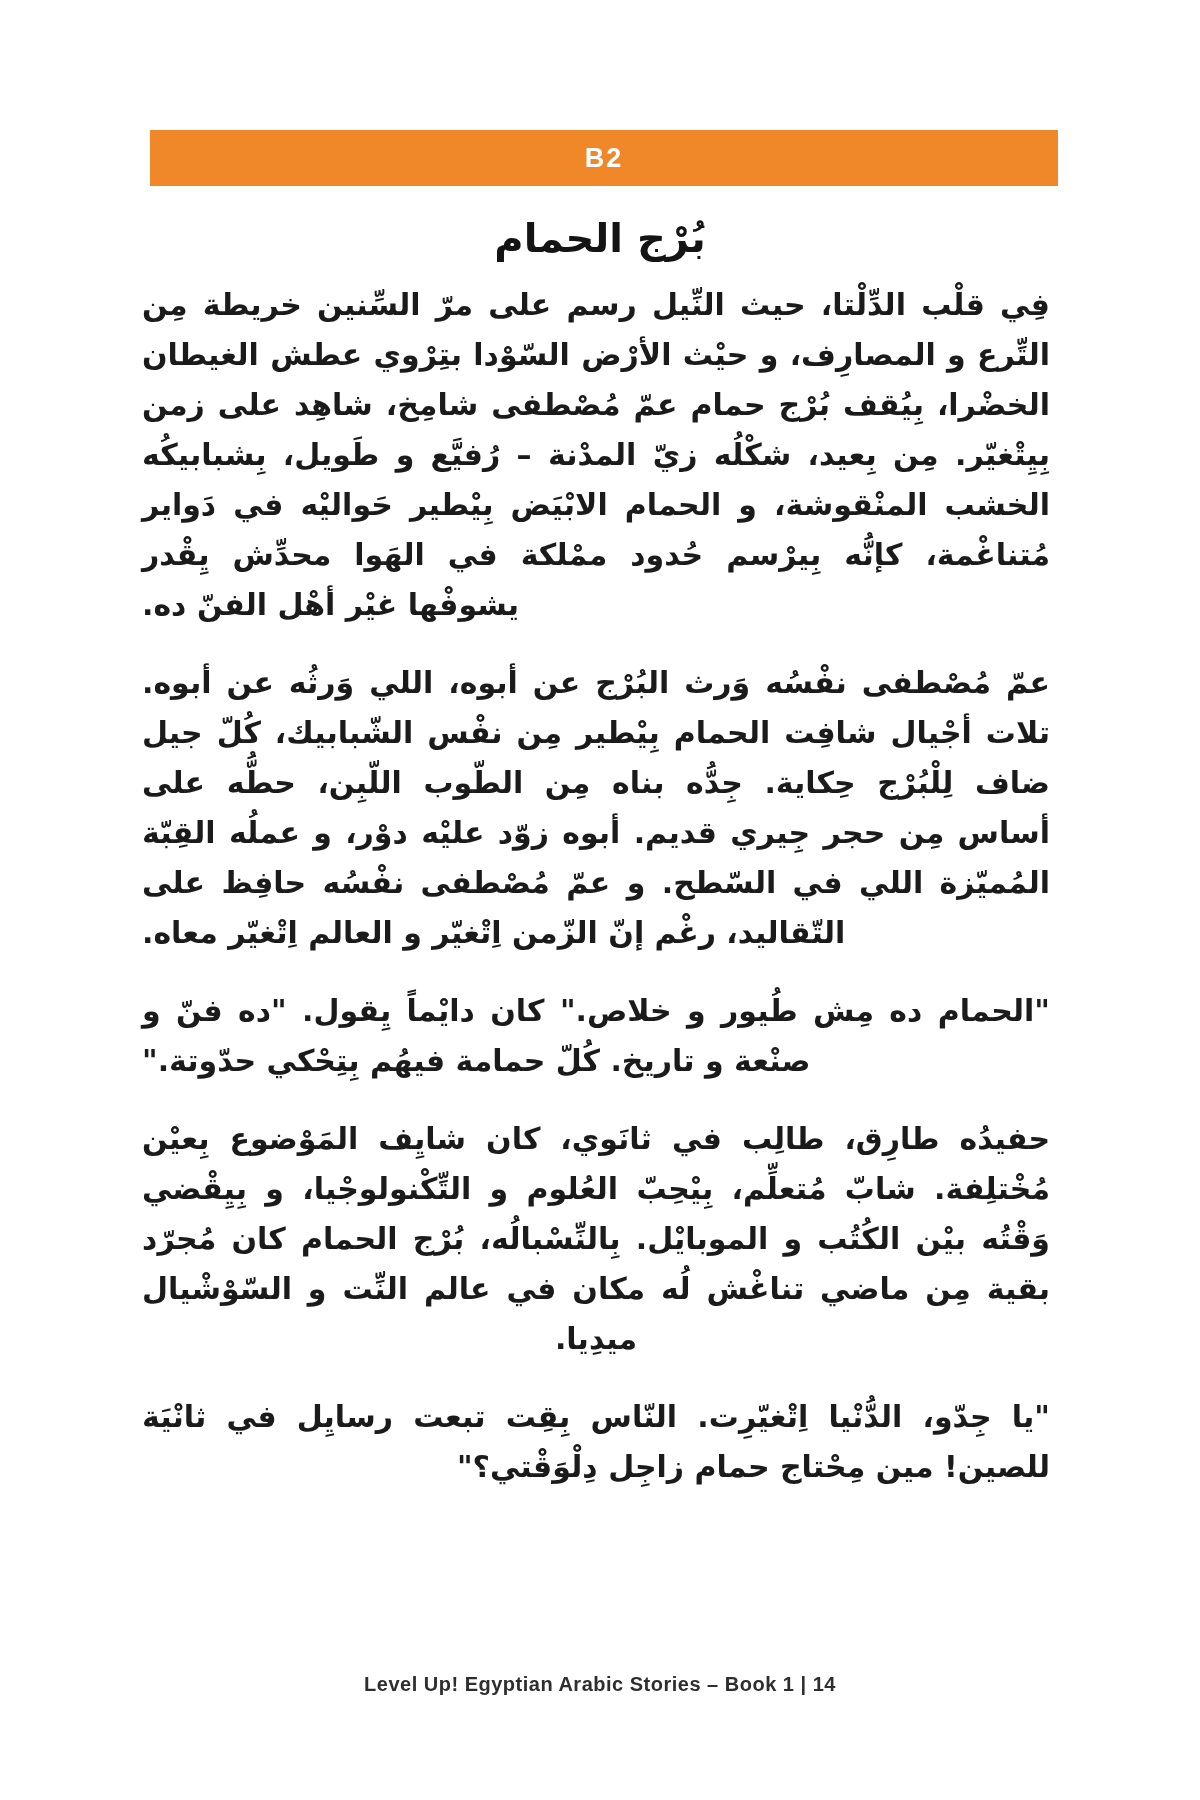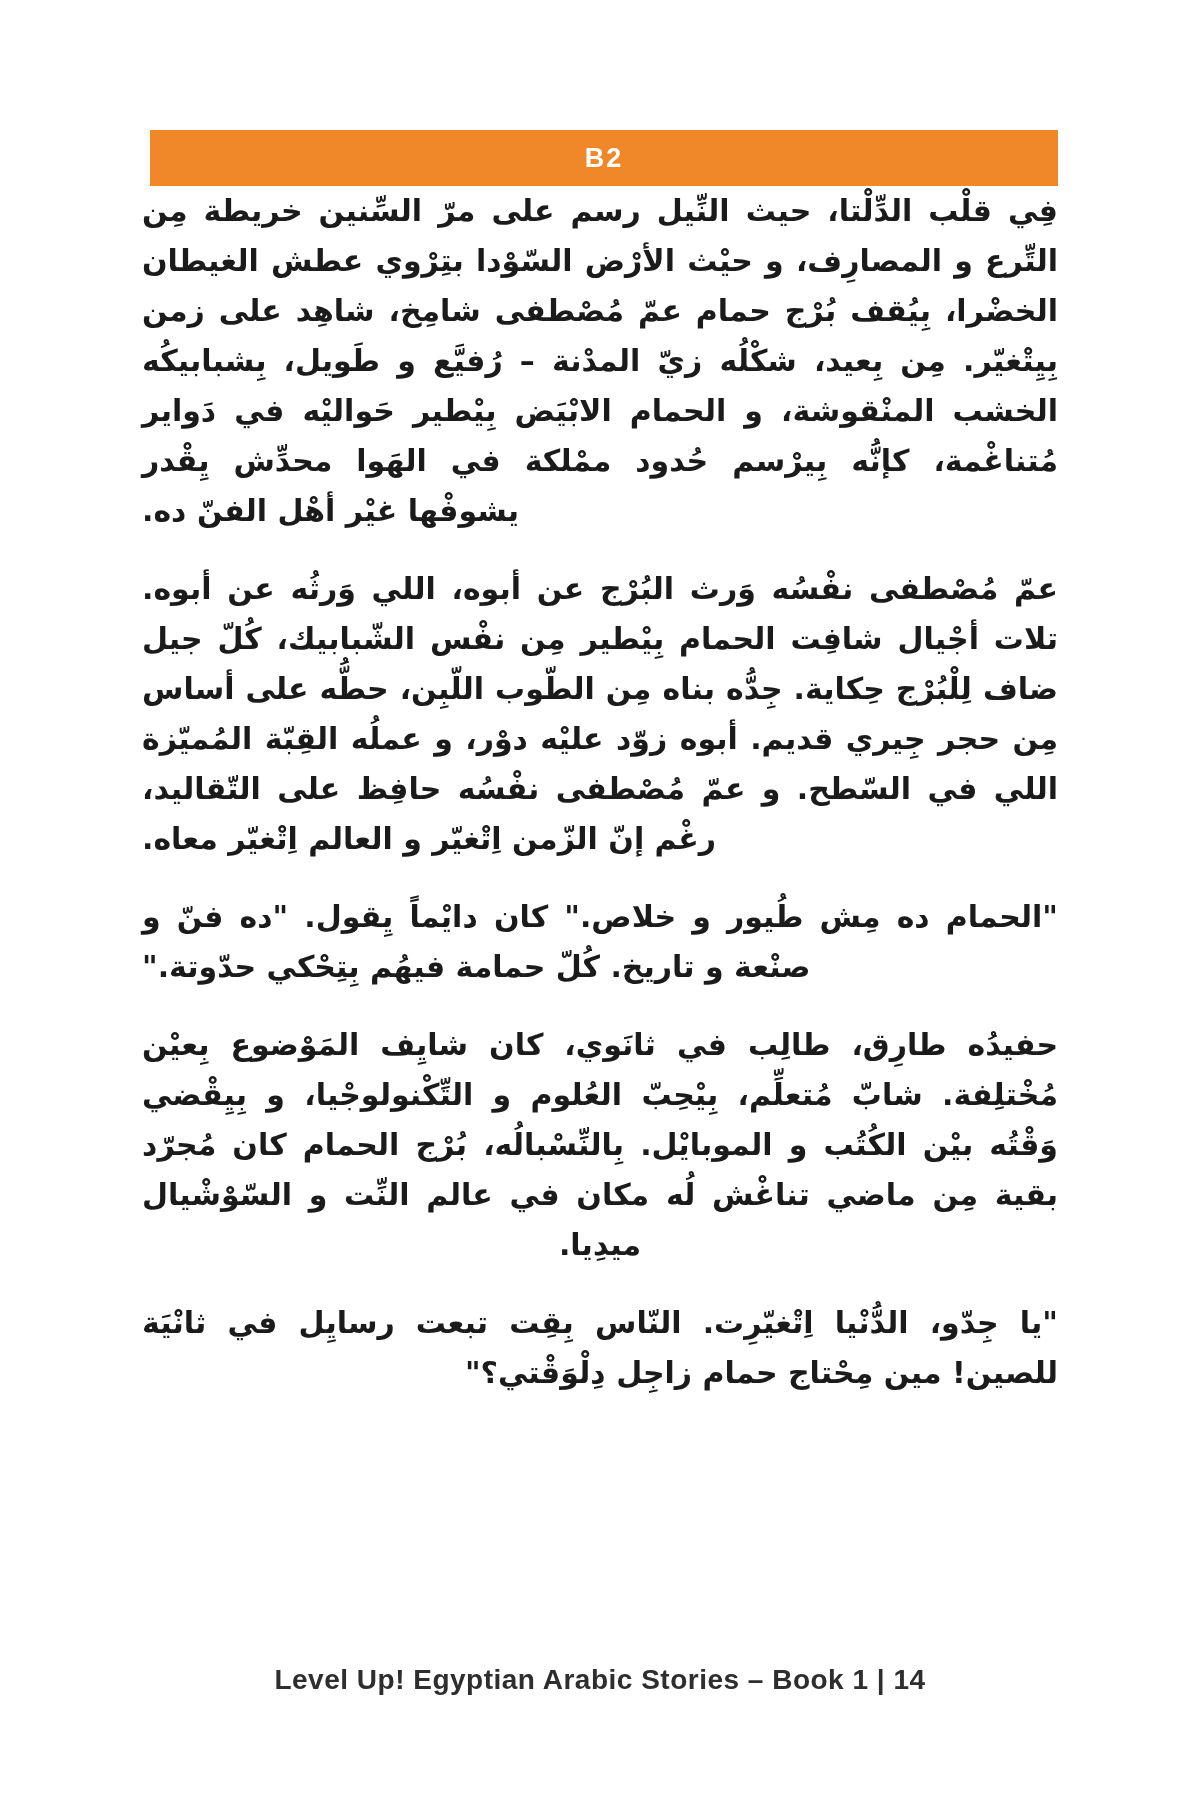--- a/index.html
+++ b/index.html
@@ -41,47 +41,48 @@
     line-height:1.3;
   }
   .par {
     direction:rtl;
     unicode-bidi:plaintext;
     text-align:justify;
     font-size:30px;
     font-weight:bold;
     line-height:50px;
     color:#1b1b1b;
-    margin:0 0 28px 0;
+    margin:0 8px 28px 0;
   }
   .par.last-left   { text-align-last:left; }
   .par.last-center { text-align-last:center; }
   .par.last-right  { text-align-last:right; }
   .page-footer {
     position:absolute;
     left:0; right:0;
     bottom:104px;
     text-align:center;
     font-family:"Liberation Sans", sans-serif;
     font-weight:bold;
-    font-size:28px;
+    font-size:20px;
     letter-spacing:0.5px;
     color:#2e2e2e;
   }
 </style>
 </head>
 <body>
 
 <div class="page">
   <div class="content">
 
     <div class="level-banner">
       <span class="badge">B2</span>
     </div>
 
+    <h1 class="story-title">بُرْج الحمام</h1>
 
     <p class="par last-left">فِي قلْب الدِّلْتا، حيث النِّيل رسم على مرّ السِّنين خريطة مِن التِّرع و المصارِف، و حيْث الأرْض السّوْدا بتِرْوي عطش الغيطان الخضْرا، بِيُقف بُرْج حمام عمّ مُصْطفى شامِخ، شاهِد على زمن بِيِتْغيّر. مِن بِعيد، شكْلُه زيّ المدْنة – رُفيَّع و طَويل، بِشبابيكُه الخشب المنْقوشة، و الحمام الابْيَض بِيْطير حَواليْه في دَواير مُتناغْمة، كإنُّه بِيرْسم حُدود ممْلكة في الهَوا محدِّش يِقْدر يشوفْها غيْر أهْل الفنّ ده.</p>
 
     <p class="par last-left">عمّ مُصْطفى نفْسُه وَرث البُرْج عن أبوه، اللي وَرثُه عن أبوه. تلات أجْيال شافِت الحمام بِيْطير مِن نفْس الشّبابيك، كُلّ جيل ضاف لِلْبُرْج حِكاية. جِدُّه بناه مِن الطّوب اللّبِن، حطُّه على أساس مِن حجر جِيري قديم. أبوه زوّد عليْه دوْر، و عملُه القِبّة المُميّزة اللي في السّطح. و عمّ مُصْطفى نفْسُه حافِظ على التّقاليد، رغْم إنّ الزّمن اِتْغيّر و العالم اِتْغيّر معاه.</p>
 
     <p class="par last-left">"الحمام ده مِش طُيور و خلاص." كان دايْماً يِقول. "ده فنّ و صنْعة و تاريخ. كُلّ حمامة فيهُم بِتِحْكي حدّوتة."</p>
 
     <p class="par last-center">حفيدُه طارِق، طالِب في ثانَوي، كان شايِف المَوْضوع بِعيْن مُخْتلِفة. شابّ مُتعلِّم، بِيْحِبّ العُلوم و التِّكْنولوجْيا، و بِيِقْضي وَقْتُه بيْن الكُتُب و الموبايْل. بِالنِّسْبالُه، بُرْج الحمام كان مُجرّد بقية مِن ماضي تناغْش لُه مكان في عالم النِّت و السّوْشْيال ميدِيا.</p>
 
     <p class="par last-right">"يا جِدّو، الدُّنْيا اِتْغيّرِت. النّاس بِقِت تبعت رسايِل في ثانْيَة للصين! مين مِحْتاج حمام زاجِل دِلْوَقْتي؟"</p>

